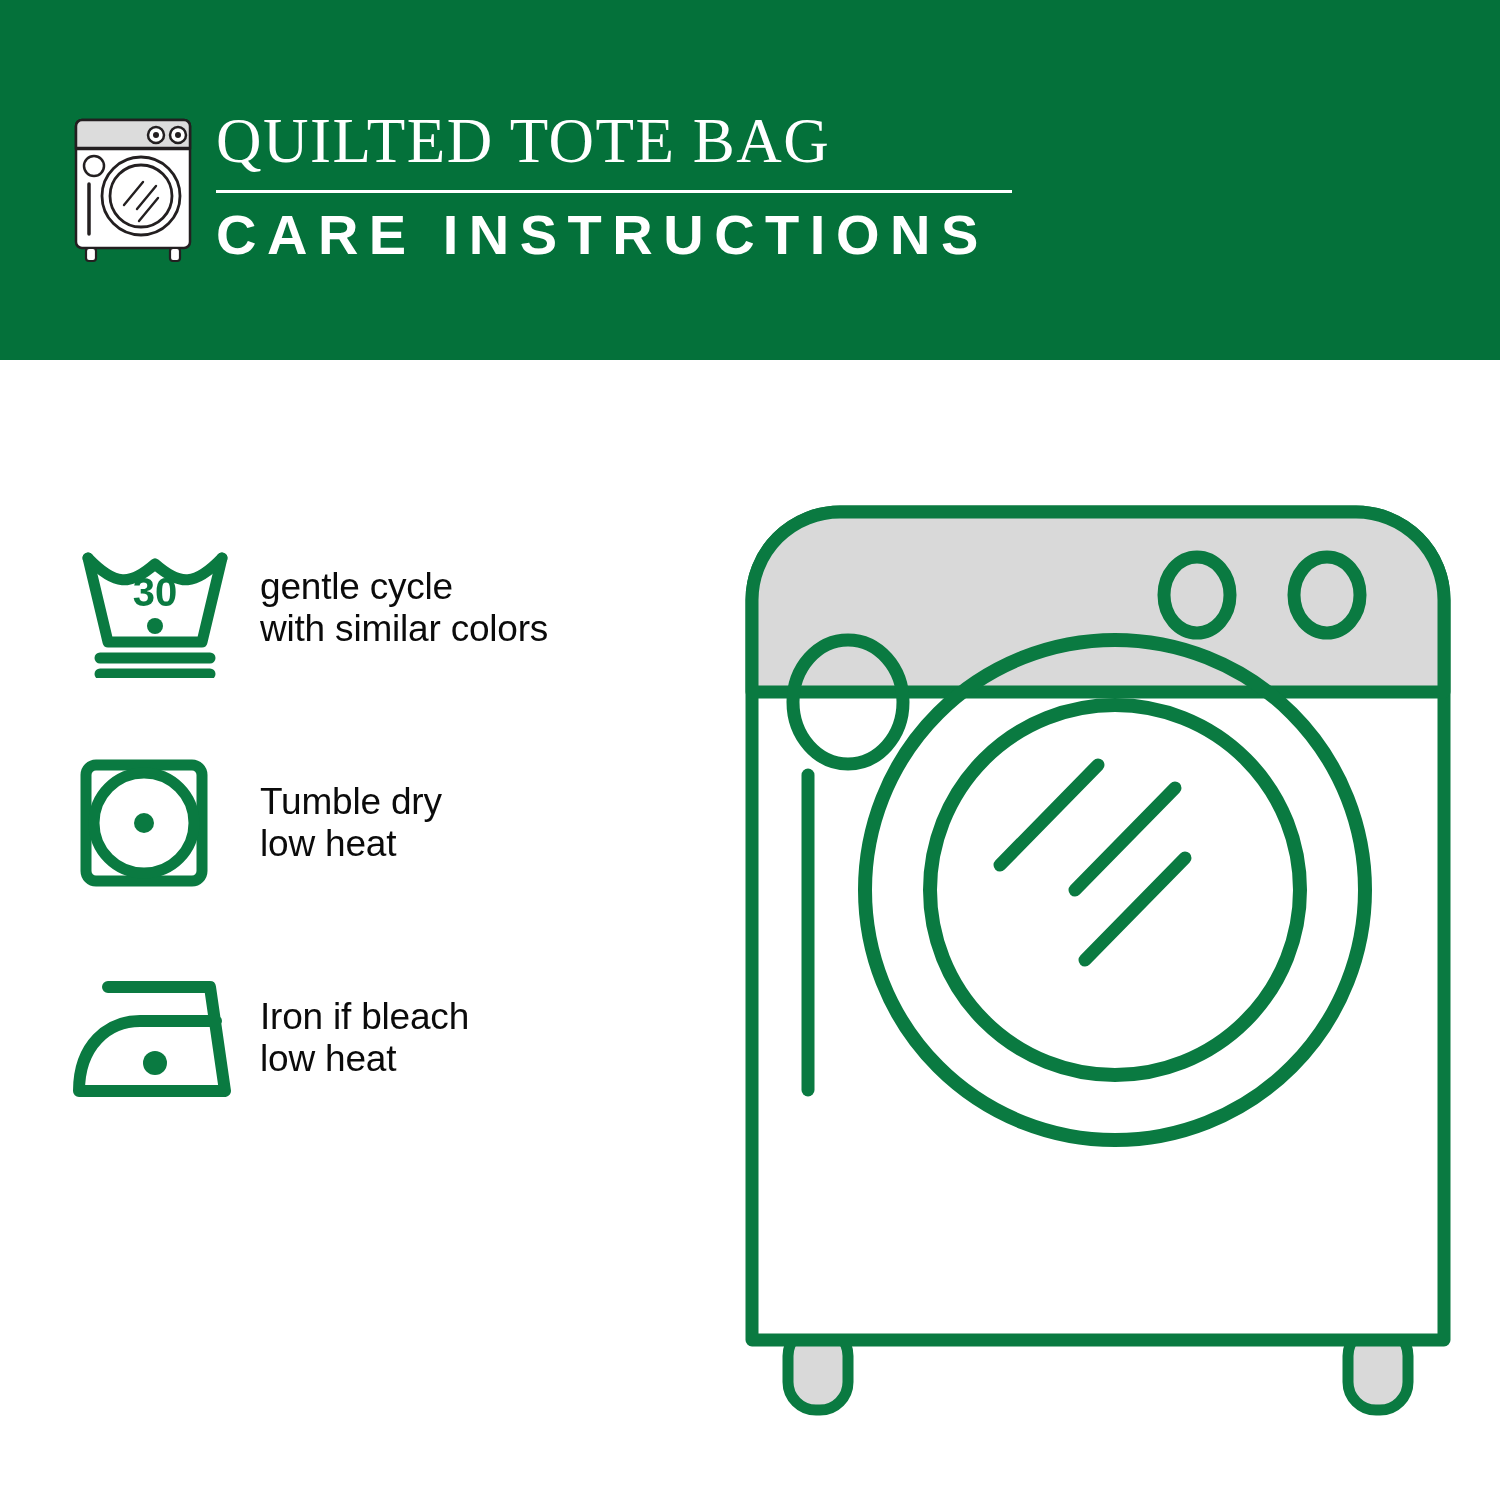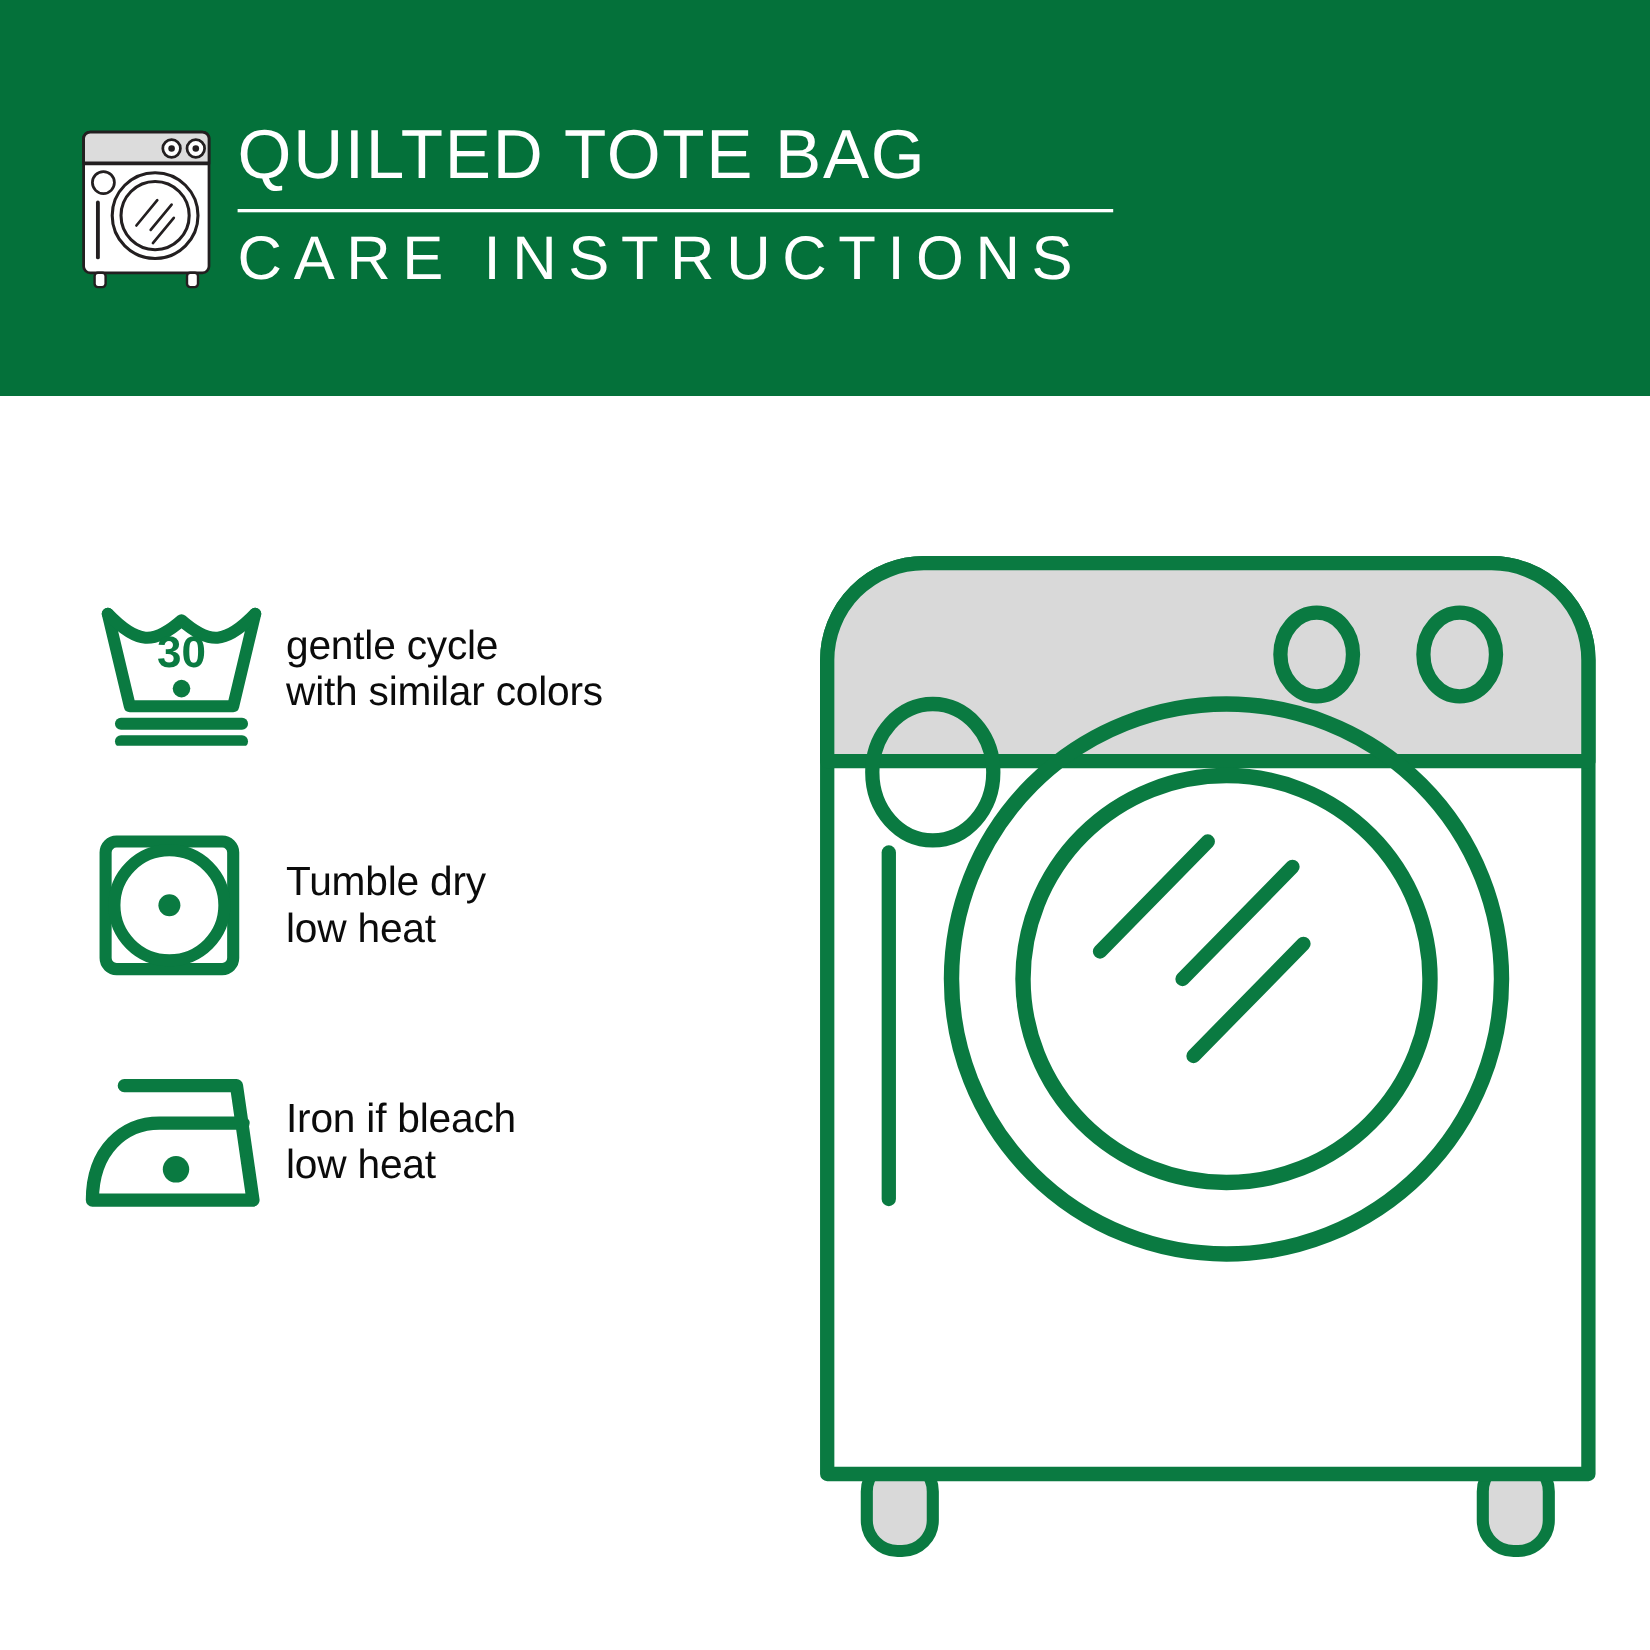--- a/index.html
+++ b/index.html
@@ -40,36 +40,36 @@
     width: 800px;
   }
 
   .title-main {
     font-size: 63px;
     line-height: 74px;
     color: #ffffff;
     font-weight: 400;
     letter-spacing: 1.5px;
     white-space: nowrap;
-    font-family: Liberation Sans, sans-serif;
+    font-family: Liberation Serif, serif;
   }
 
   .title-divider {
     width: 796px;
     height: 3px;
     background: #ffffff;
     margin-top: 12px;
     margin-bottom: 8px;
   }
 
   .title-sub {
     font-size: 56px;
     line-height: 68px;
     color: #ffffff;
-    font-weight: 400;
+    font-weight: 700;
     letter-spacing: 10.5px;
     white-space: nowrap;
     font-family: "Liberation Sans", sans-serif;
   }
 
   
   .instructions {
     position: absolute;
     left: 70px;
     top: 500px;
@@ -80,21 +80,21 @@
     display: flex;
     align-items: center;
     height: 215px;
   }
 
   .symbol-cell {
     width: 190px;
     min-width: 190px;
     display: flex;
     align-items: center;
-    justify-content: center;
+    justify-content: flex-start;
   }
 
   .label-cell {
     font-size: 37px;
     line-height: 42px;
     color: #0b0b0b;
     font-family: "Liberation Sans", sans-serif;
     letter-spacing: -0.2px;
   }
   .label-cell .ln { display: block; }

